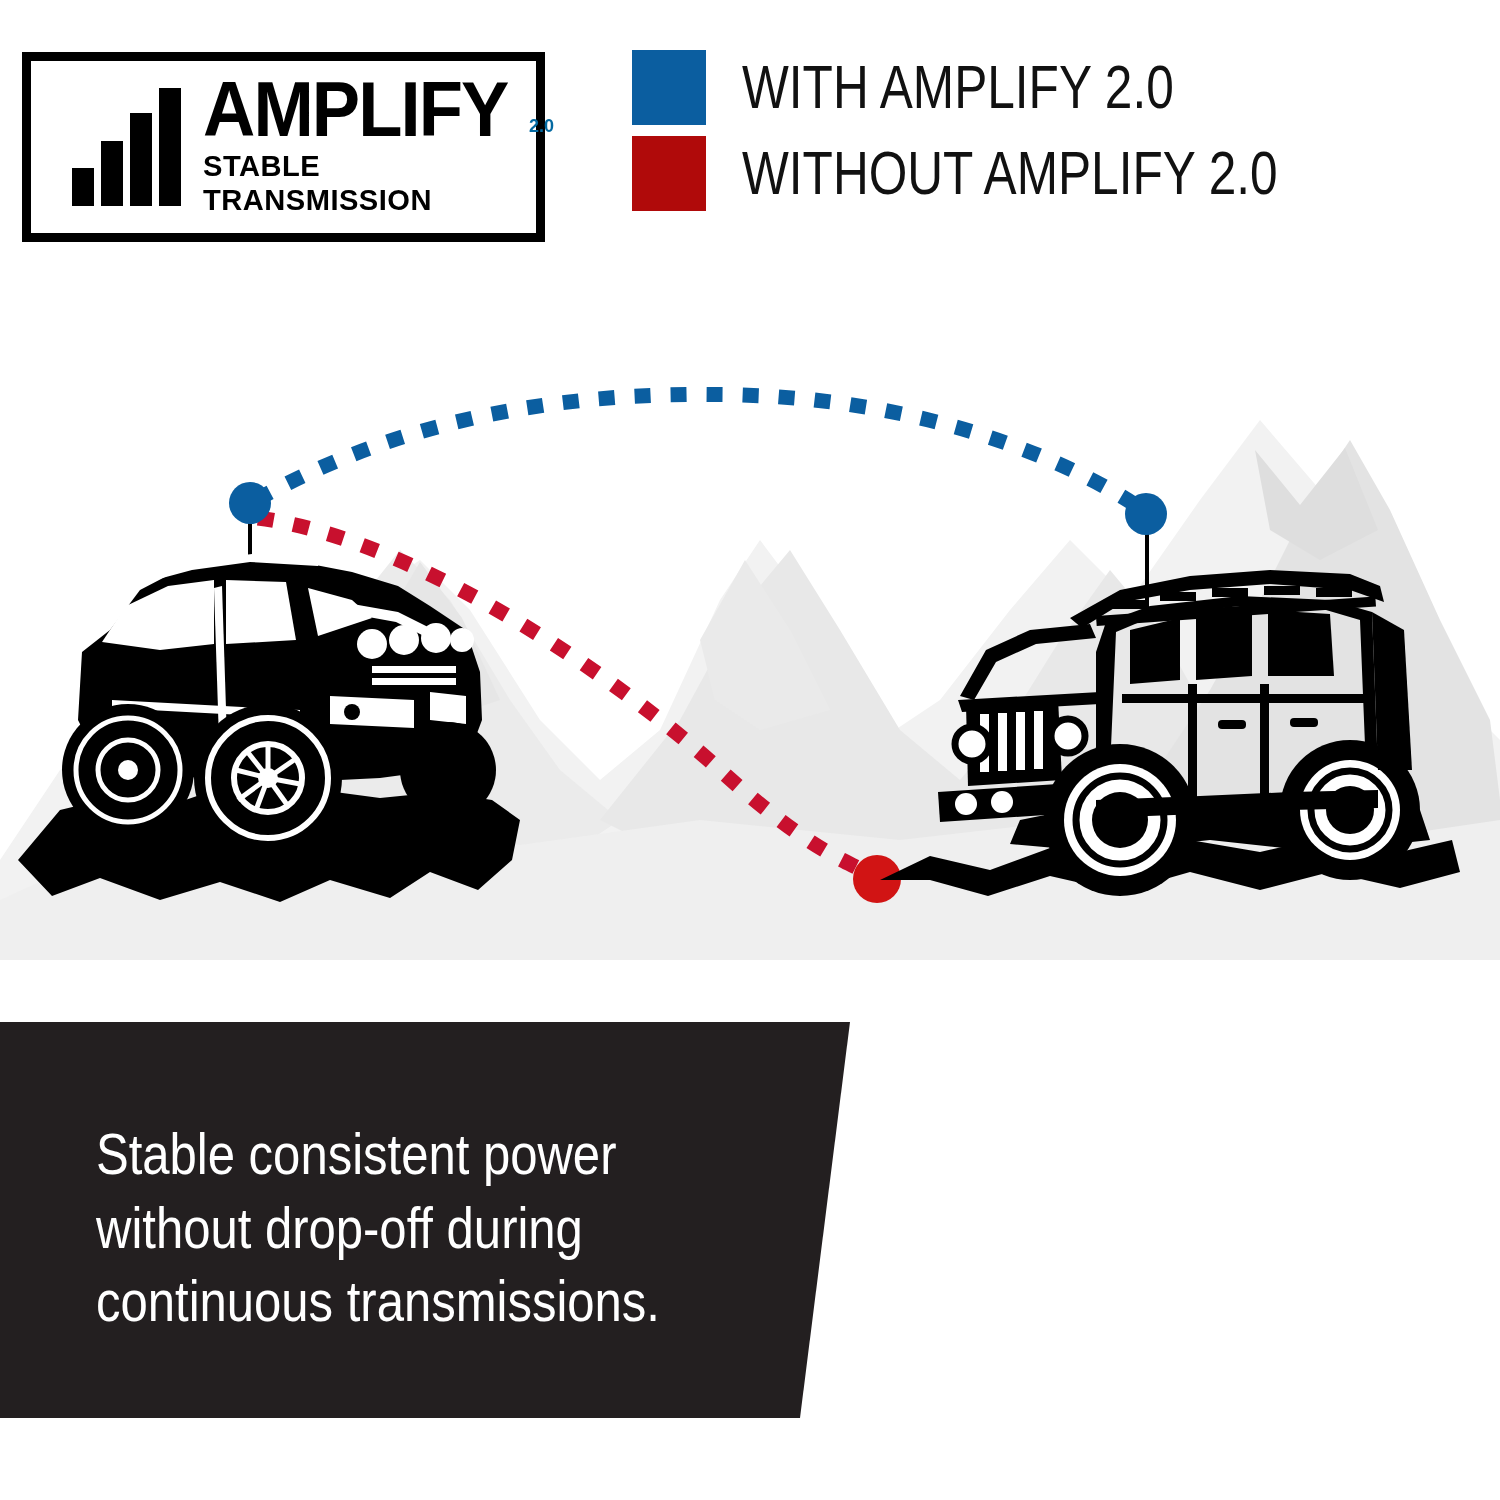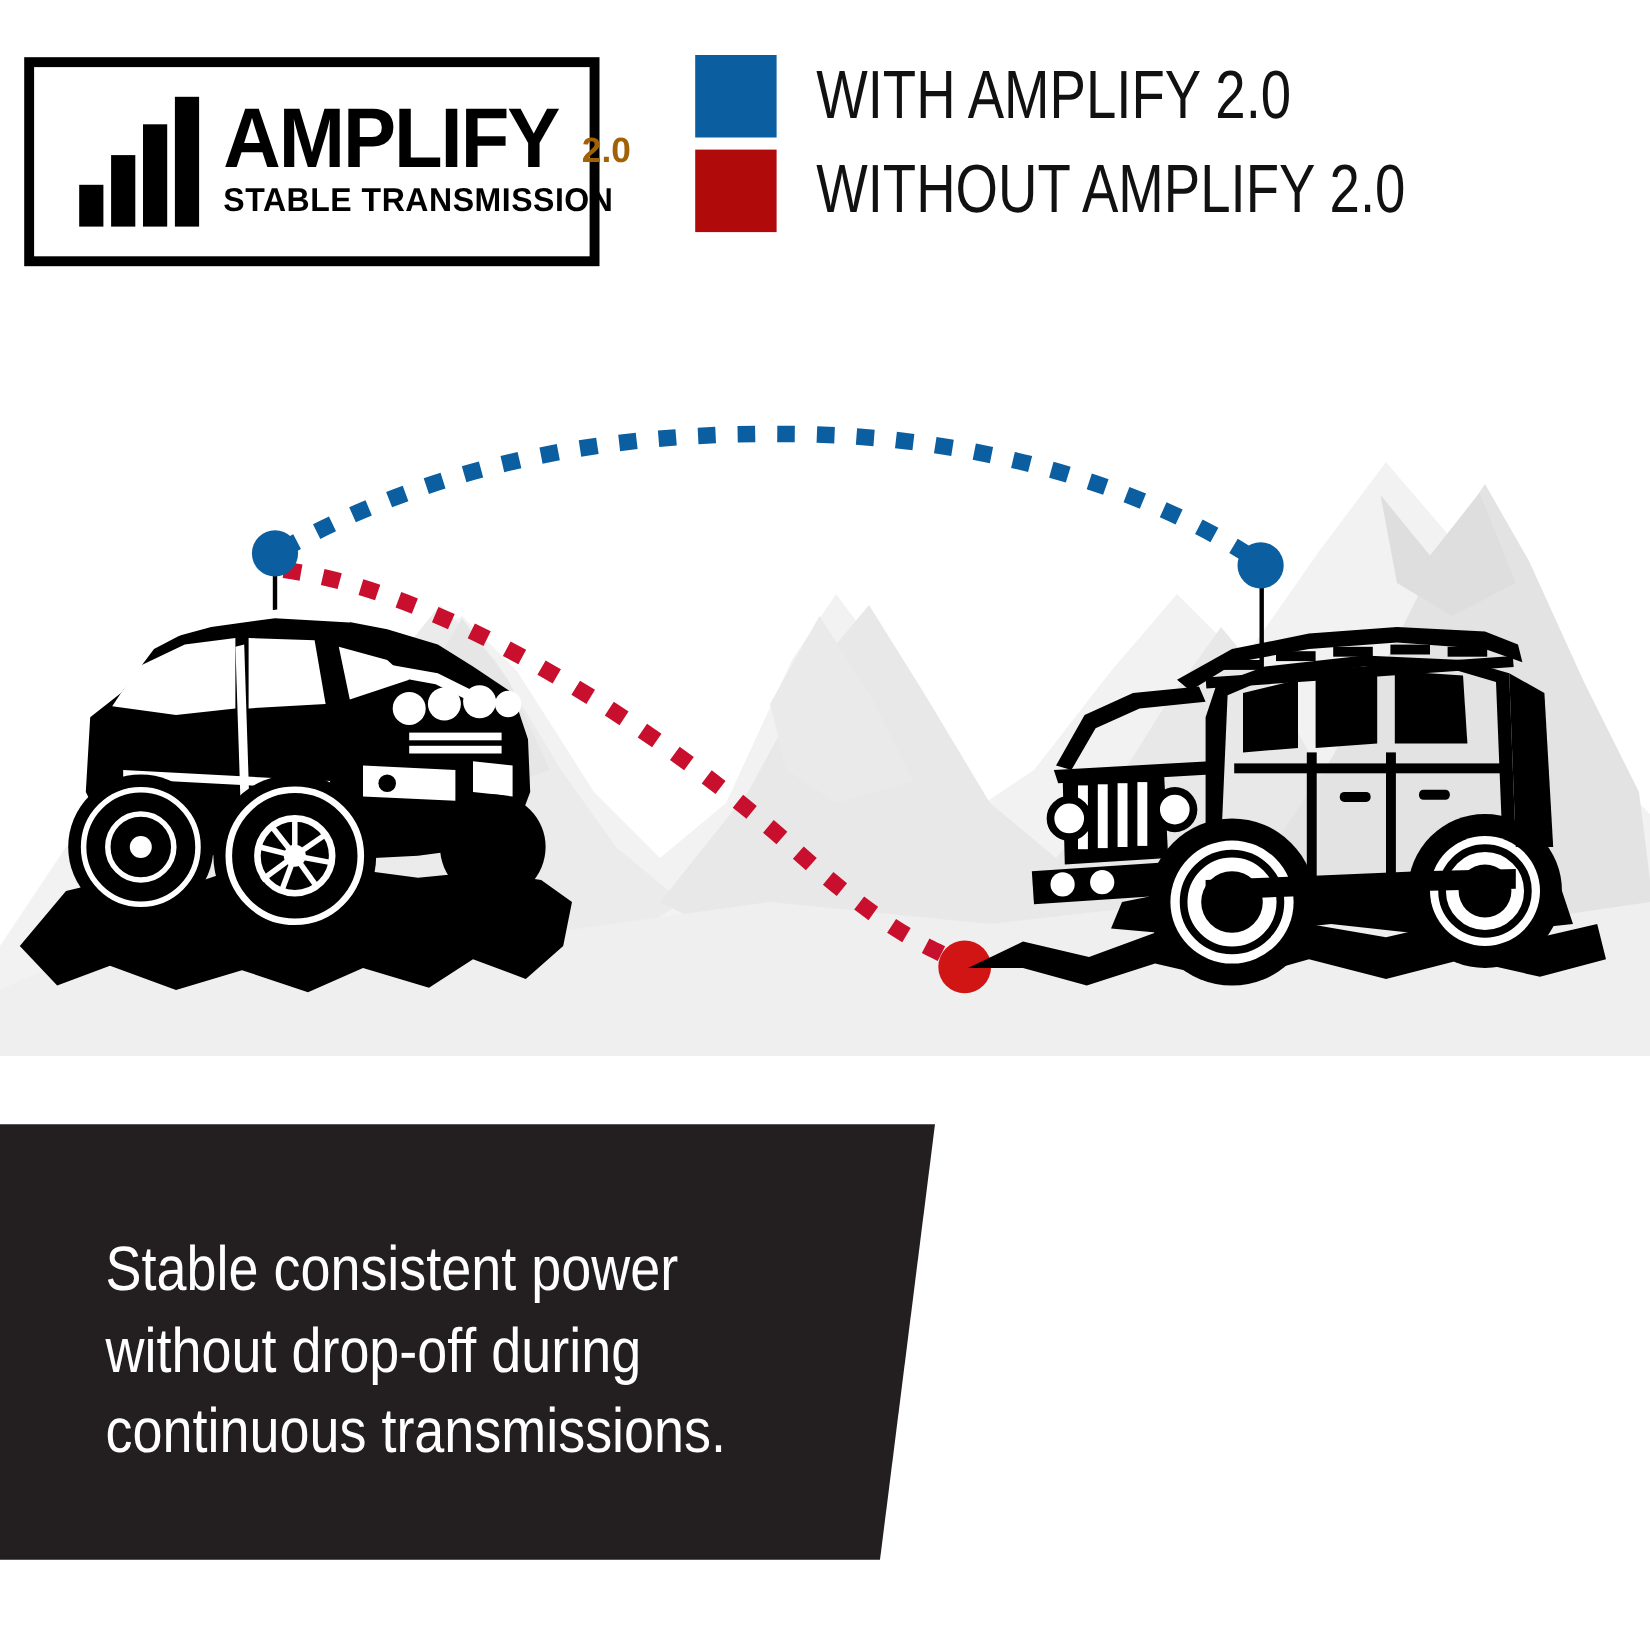--- a/index.html
+++ b/index.html
@@ -15,21 +15,21 @@
   #signal-bars .b1{height:38px;}
   #signal-bars .b2{height:65px;}
   #signal-bars .b3{height:93px;}
   #signal-bars .b4{height:118px;}
   #logo-wordmark{margin-left:22px;display:flex;flex-direction:column;
                  justify-content:center;}
   #wordmark-row{display:flex;align-items:flex-end;}
   #wordmark-main{font-size:77px;font-weight:bold;letter-spacing:-2px;line-height:.84;
                  color:#000;font-family:"Liberation Sans",sans-serif;
                  transform:scaleX(.94);transform-origin:left bottom;}
-  #wordmark-version{font-size:32px;font-weight:bold;color:#a16207;line-height:1;
+  #wordmark-version{font-size:18px;font-weight:bold;color:#0369a1;line-height:1;
                     margin-left:2px;margin-bottom:6px;}
   #wordmark-sub{font-size:30px;font-weight:bold;color:#000;letter-spacing:.5px;
                 margin-top:8px;transform:scaleX(.97);transform-origin:left top;}
 
   
   #legend{position:absolute;left:620px;top:44px;}
   .legend-row{display:flex;align-items:center;height:86px;padding-left:12px;}
   .legend-swatch{width:74px;height:75px;flex:0 0 auto;}
   .legend-label{margin-left:36px;font-size:62px;color:#111;line-height:1;
                 white-space:nowrap;transform:scaleX(.80);transform-origin:left center;}

